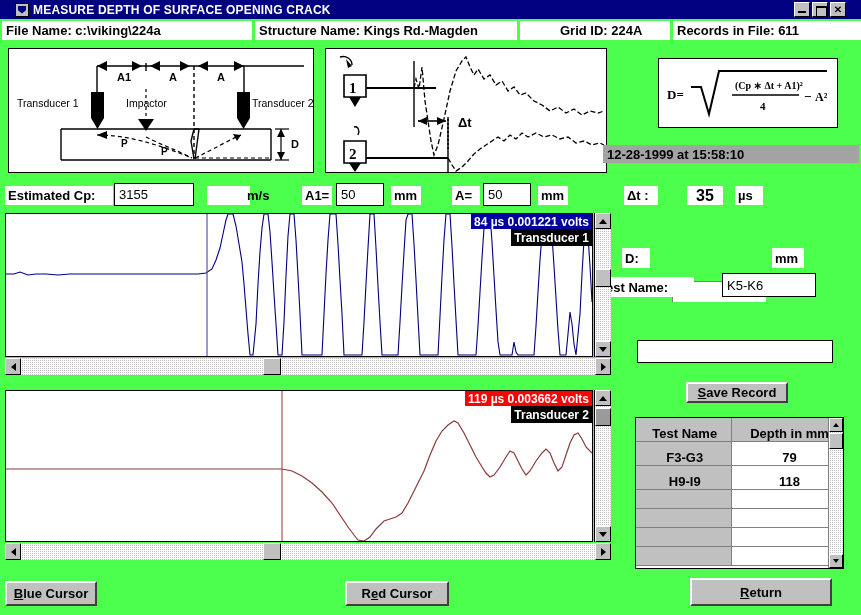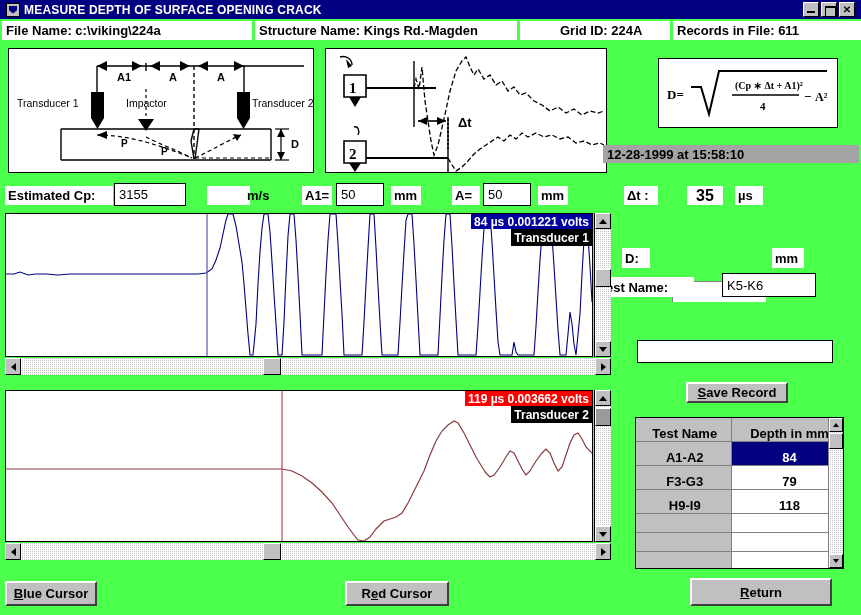--- a/index.html
+++ b/index.html
@@ -11,21 +11,21 @@
     font-family: "Liberation Sans", sans-serif;
   }
   body { background: #4dff4d; }
 
   .app { position: relative; width: 861px; height: 615px; background: #4dff4d; }
 
   
   .titlebar {
     position: absolute; left: 0; top: 0; width: 861px; height: 19px;
     background: #000080; display: flex; align-items: center;
-    padding: 0 4px;
+    padding: 0 13px;
   }
   .title-ico {
     width: 14px; height: 14px; margin: 0 4px 0 2px;
     background: #c0c0c0; border: 1px solid #000;
     position: relative; flex: none;
   }
   .title-ico::after {
     content: ""; position: absolute; left: 2px; top: 2px;
     width: 8px; height: 8px; background: #000080;
     clip-path: polygon(0 0, 100% 0, 100% 60%, 50% 100%, 0 60%);
@@ -345,21 +345,21 @@
       <line x1="73" y1="36" x2="140" y2="36" stroke="#000" stroke-width="1.6"></line>
       <text x="101" y="51" font-size="11" font-weight="bold" font-family="Liberation Serif, serif" fill="#000">4</text>
       <text x="145" y="42" font-size="13" font-weight="bold" font-family="Liberation Serif, serif" fill="#000">−</text>
       <text x="156" y="42" font-size="12" font-weight="bold" font-family="Liberation Serif, serif" fill="#000">A²</text>
     </svg>
   </div>
 
   <div class="stamp" style="left:603px;top:145px;width:256px;height:18px;">12-28-1999 at 15:58:10</div>
 
   <div class="lbl" style="left:5px;top:186px;width:108px;height:19px;">Estimated Cp:</div>
-  <div class="fld" style="left:114px;top:183px;width:72px;height:23px;">3155</div>
+  <div class="fld" style="left:114px;top:183px;width:80px;height:23px;">3155</div>
   <div class="lbl" style="left:207px;top:186px;width:34px;height:19px;padding-left:40px;">m/s</div>
 
   <div class="lbl" style="left:302px;top:186px;width:30px;height:19px;">A1=</div>
   <div class="fld" style="left:336px;top:183px;width:48px;height:23px;">50</div>
   <div class="lbl" style="left:391px;top:186px;width:30px;height:19px;">mm</div>
 
   <div class="lbl" style="left:452px;top:186px;width:28px;height:19px;">A=</div>
   <div class="fld" style="left:483px;top:183px;width:48px;height:23px;">50</div>
   <div class="lbl" style="left:538px;top:186px;width:30px;height:19px;">mm</div>
 
@@ -484,24 +484,20 @@
 
   <div class="grid" style="left:635px;top:417px;width:209px;height:152px;">
     <table>
       <thead>
         <tr>
           <th style="width:95px;">Test Name</th>
           <th style="width:114px;">Depth in mm</th>
         </tr>
       </thead>
       <tbody>
-          <tr class="sel">
-            <td class="name">A1-A2</td>
-            <td class="depth">84</td>
-          </tr>
           <tr>
             <td class="name">F3-G3</td>
             <td class="depth">79</td>
           </tr>
           <tr>
             <td class="name">H9-I9</td>
             <td class="depth">118</td>
           </tr>
           <tr>
             <td class="name"></td>

